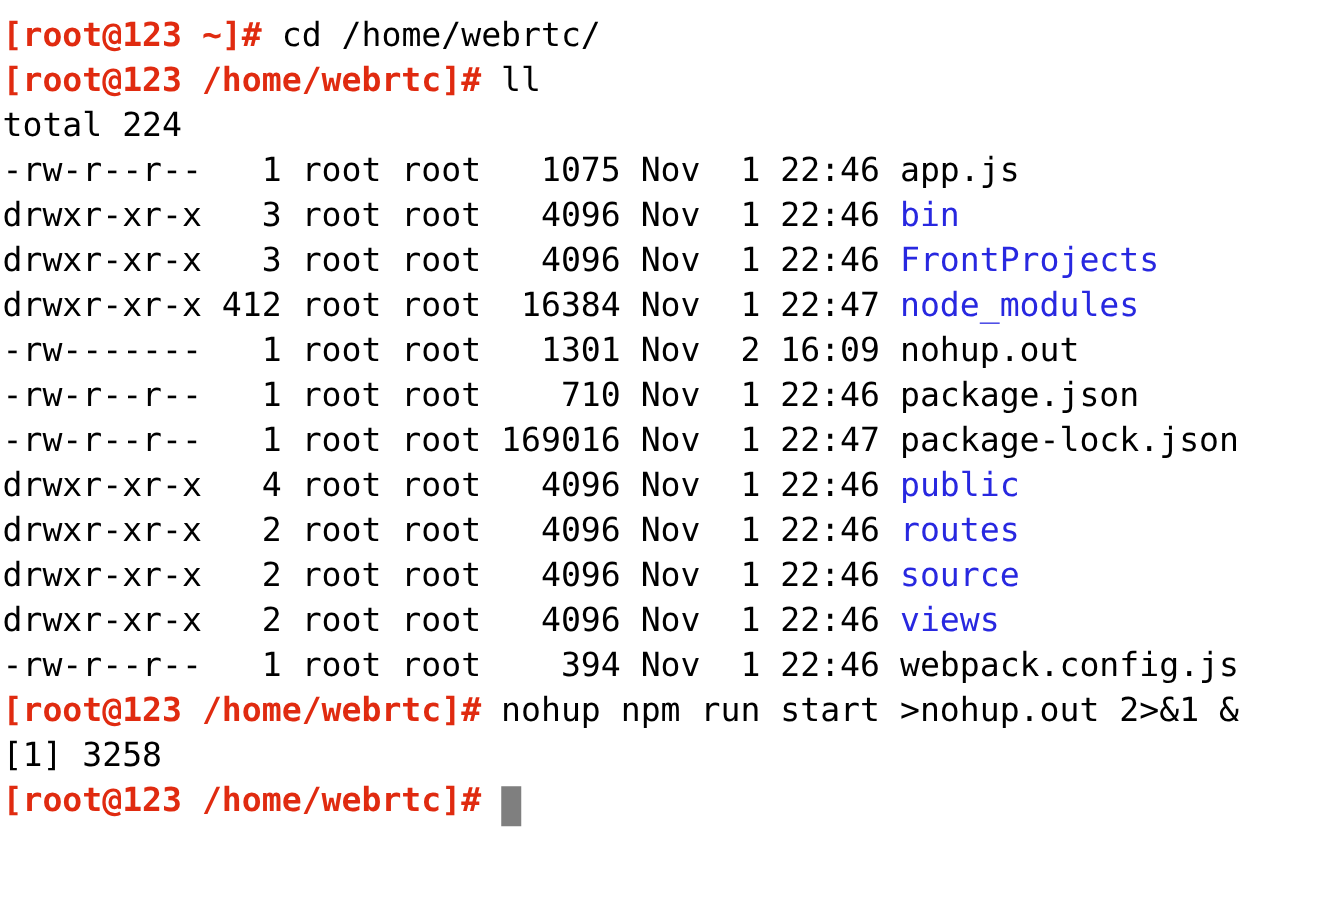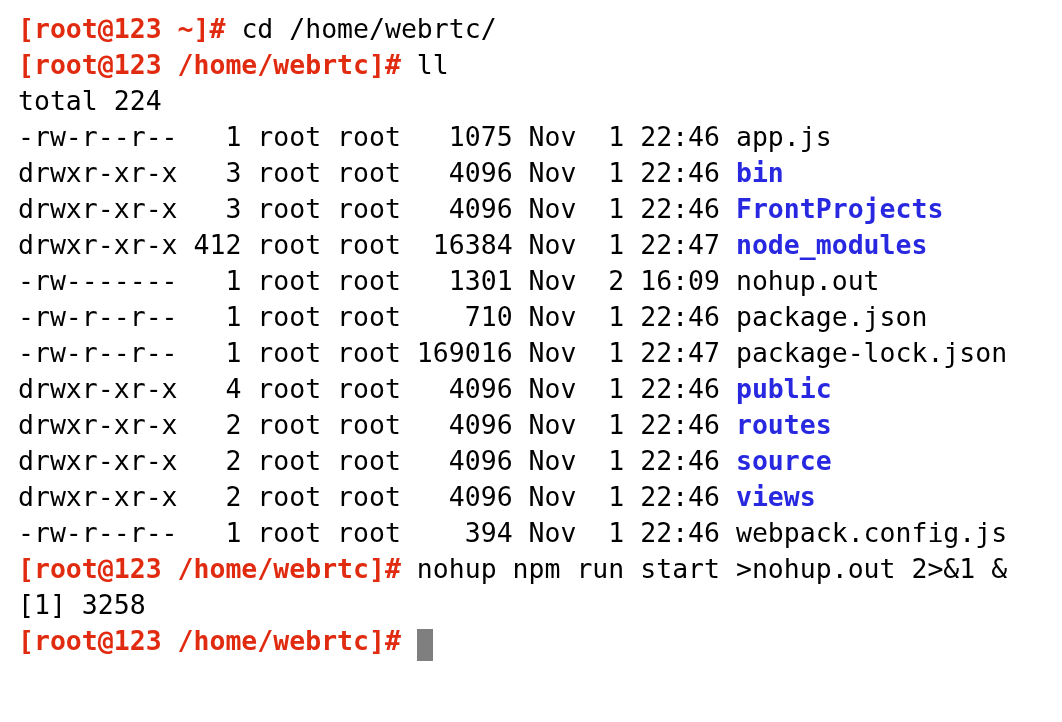--- a/index.html
+++ b/index.html
@@ -11,31 +11,31 @@
     width: 1062px;
     height: 722px;
     overflow: hidden;
   }
   #terminal {
     font-family: "DejaVu Sans Mono", "Liberation Mono", monospace;
     font-size: 26.5px;
     line-height: 36px;
     white-space: pre;
     margin: 0;
-    padding: 11px 0 0 18px;
+    padding: 11px 0 0 2px;
     color: var(--text-black, #000000);
     cursor: text;
   }
   .line { height: 36px; }
   .prompt {
     font-weight: bold;
     color: var(--prompt-red, #e02b10);
   }
   .dir {
-    font-weight: bold;
+    font-weight: normal;
     color: var(--dir-blue, #2828e0);
   }
   .cursor {
     background: var(--cursor-gray, #7f7f7f);
     display: inline-block;
     width: 0.62em;
     height: 32px;
     vertical-align: -6px;
   }
 </style>

